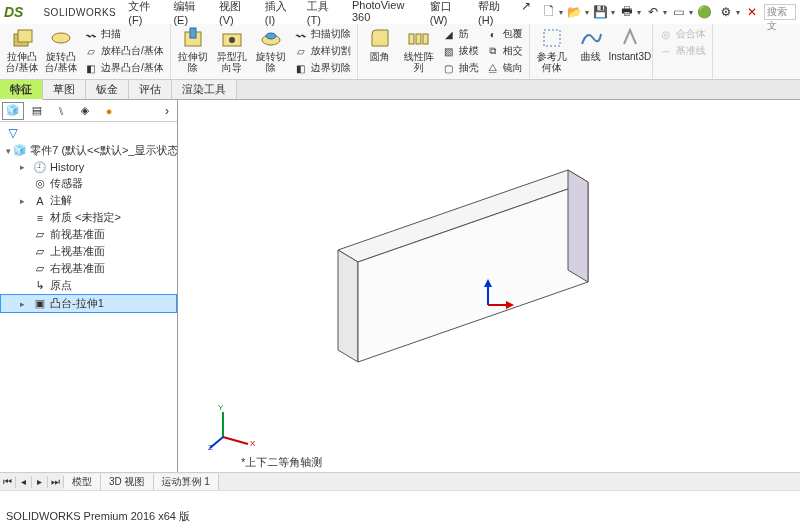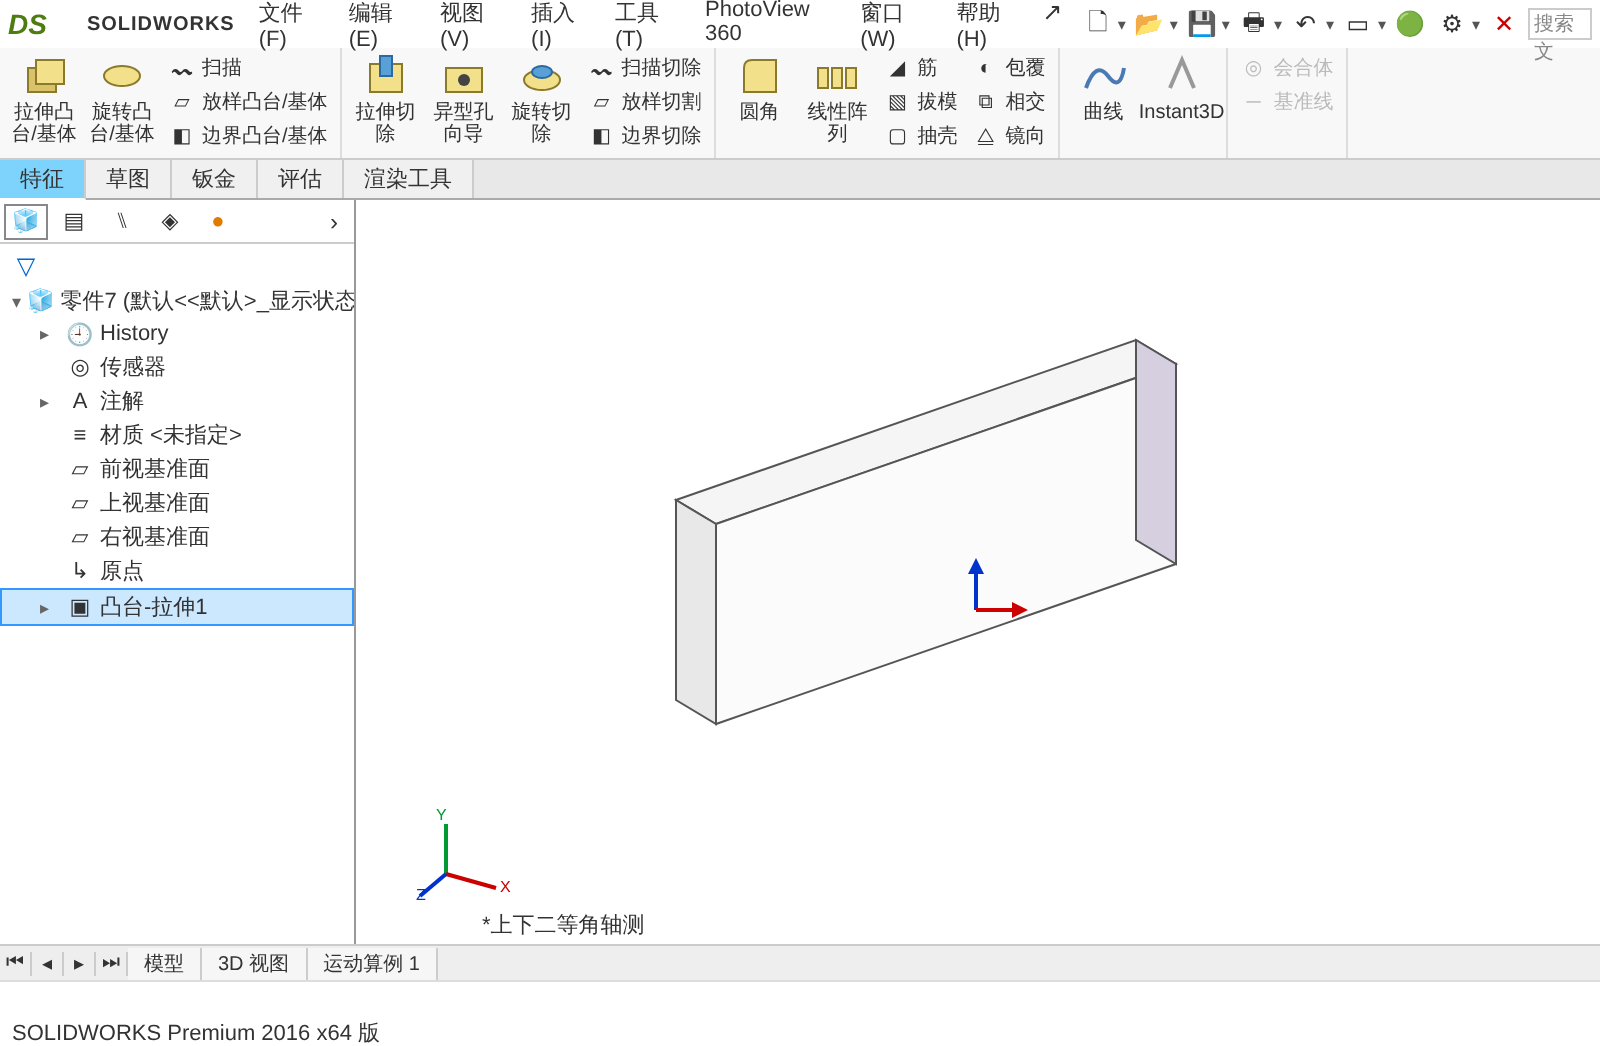--- a/index.html
+++ b/index.html
@@ -1,36 +1,36 @@
 <!DOCTYPE html>
 <html><head>
 <meta charset="utf-8">
 <style>
 * { margin: 0; padding: 0; box-sizing: border-box; font-family: "Microsoft YaHei", Arial, sans-serif; }
 body { width: 800px; height: 523px; background: #fff; overflow: hidden; font-size: 11px; color: #333; position: relative; }
 .titlebar { height: 24px; display: flex; align-items: center; padding: 0 4px; background: #fff; gap: 6px; }
 .logo { display: flex; align-items: center; gap: 2px; }
 .logo-ds { color: #4d7c0f; font-style: italic; font-weight: bold; font-size: 14px; }
-.logo-text { font-weight: bold; letter-spacing: 0.5px; font-size: 10px; padding-left: 18px; }
+.logo-text { font-weight: normal; letter-spacing: 0.5px; font-size: 10px; padding-left: 18px; }
 .menus { display: flex; gap: 2px; }
 .menu-item { padding: 2px 6px; cursor: default; font-size: 11px; }
 .menu-right { margin-left: auto; display: flex; align-items: center; gap: 3px; }
 .tb-ico { width: 18px; height: 18px; display: inline-flex; align-items: center; justify-content: center; font-size: 12px; border-radius: 2px; }
 .dd { font-size: 8px; color: #555; margin-left: -2px; }
 .search-box { width: 32px; height: 16px; border: 1px solid #ccc; font-size: 10px; padding: 0 2px; color: #888; }
 .ribbon { display: flex; border-bottom: 1px solid #ccc; background: #f8f8f8; height: 56px; }
 .ribbon-grp { display: flex; align-items: flex-start; border-right: 1px solid #ddd; padding: 2px 4px 0; gap: 3px; }
 .big-btn { display: flex; flex-direction: column; align-items: center; width: 36px; font-size: 10px; line-height: 11px; text-align: center; }
 .big-btn .ic { width: 24px; height: 24px; margin-bottom: 1px; display: flex; align-items: center; justify-content: center; }
 .sm-col { display: flex; flex-direction: column; gap: 1px; font-size: 10px; }
 .sm-btn { display: flex; align-items: center; gap: 3px; padding: 0 2px; height: 16px; }
 .sm-btn .ic { width: 14px; height: 14px; display: inline-flex; align-items: center; justify-content: center; }
 .tabs { display: flex; background: #e8e8e8; height: 20px; border-bottom: 1px solid #aaa; font-size: 11px; }
 .tab { padding: 2px 10px; border-right: 1px solid #ccc; background: #f0f0f0; }
-.tab.active { background: #7dd3fc; border-bottom: 1px solid #fff; margin-bottom: -1px; }
+.tab.active { background: #bef264; border-bottom: 1px solid #fff; margin-bottom: -1px; font-weight: bold; }
 .view-tb { position: absolute; top: 100px; left: 420px; display: flex; gap: 2px; }
 .view-tb .tb-ico { width: 20px; height: 20px; }
 .main { display: flex; height: 372px; }
 .side { width: 178px; border-right: 1px solid #999; display: flex; flex-direction: column; }
 .side-tabs { display: flex; height: 22px; border-bottom: 1px solid #ccc; align-items: center; padding: 0 2px; gap: 2px; }
 .side-tabs .st { width: 22px; height: 18px; display: flex; align-items: center; justify-content: center; border: 1px solid transparent; }
 .side-tabs .st.active { border-color: #888; background: #fff; }
 .side-tabs .arrow { margin-left: auto; font-size: 12px; padding: 0 6px; }
 .filter-row { height: 20px; padding: 2px 4px; }
 .tree { font-size: 11px; overflow: auto; flex: 1; }
@@ -218,20 +218,29 @@
       <div class="sm-btn">
           <span class="ic">⧋</span>
           <span>镜向</span>
         </div>
     </div>
   </div>
   <div class="ribbon-grp">
     <div class="big-btn">
         <span class="ic">
           <svg width="24" height="24">
+            <rect x="4" y="4" width="16" height="16" fill="none" stroke="#4a7ab5" stroke-dasharray="2"></rect>
+          </svg>
+        </span>
+        <span style="white-space:pre-line">参考几
+何体</span>
+      </div>
+    <div class="big-btn">
+        <span class="ic">
+          <svg width="24" height="24">
             <path d="M3 18 Q8 4 14 12 T22 8" fill="none" stroke="#4a7ab5" stroke-width="2"></path>
           </svg>
         </span>
         <span>曲线</span>
       </div>
     <div class="big-btn">
         <span class="ic">
           <svg width="24" height="24">
             <path d="M6 18 L12 4 L18 18" fill="none" stroke="#999" stroke-width="2"></path>
           </svg>

